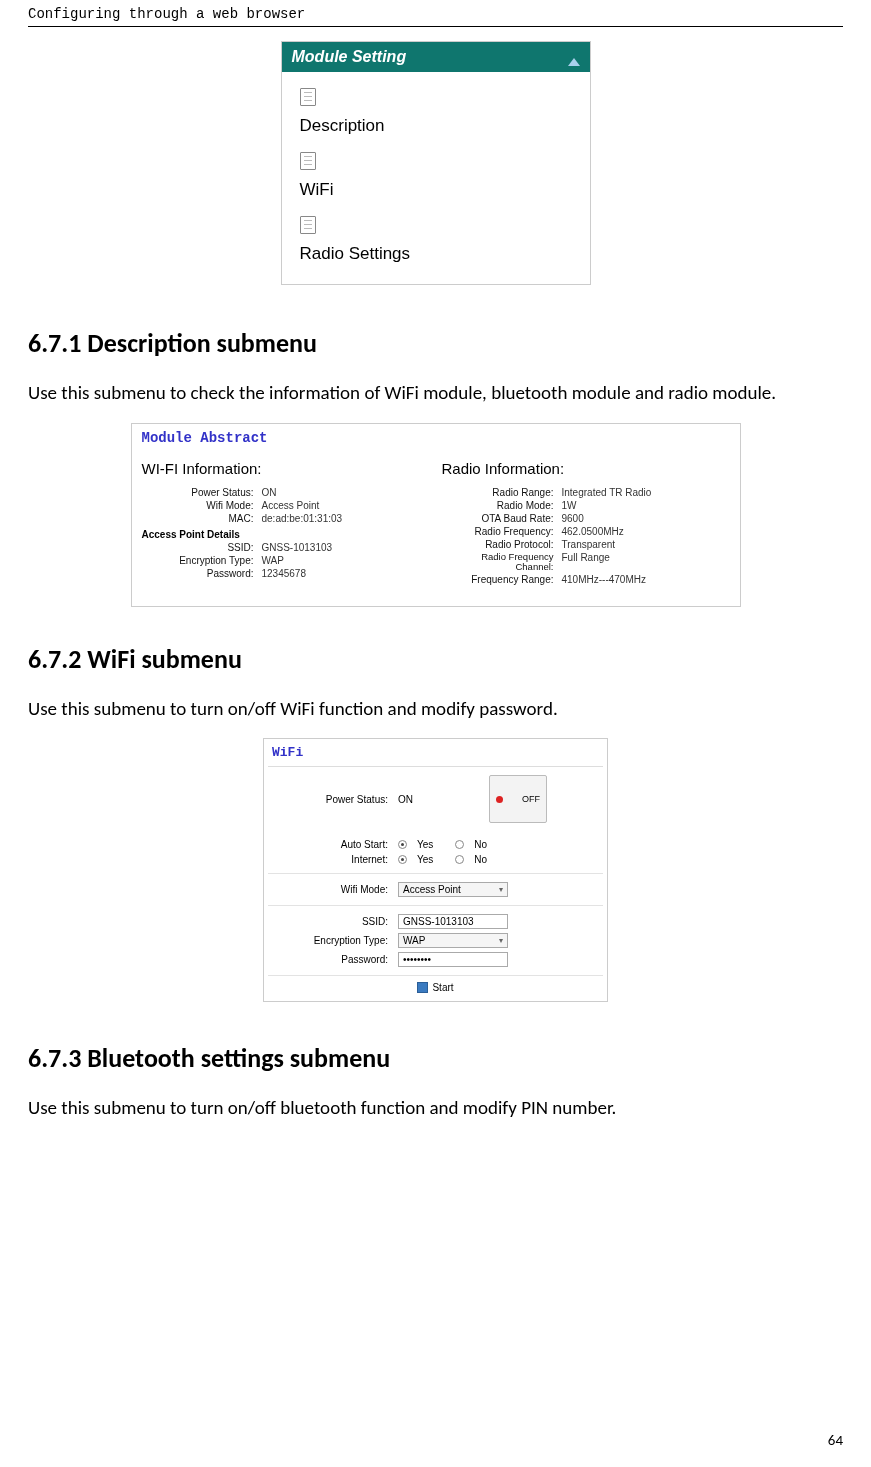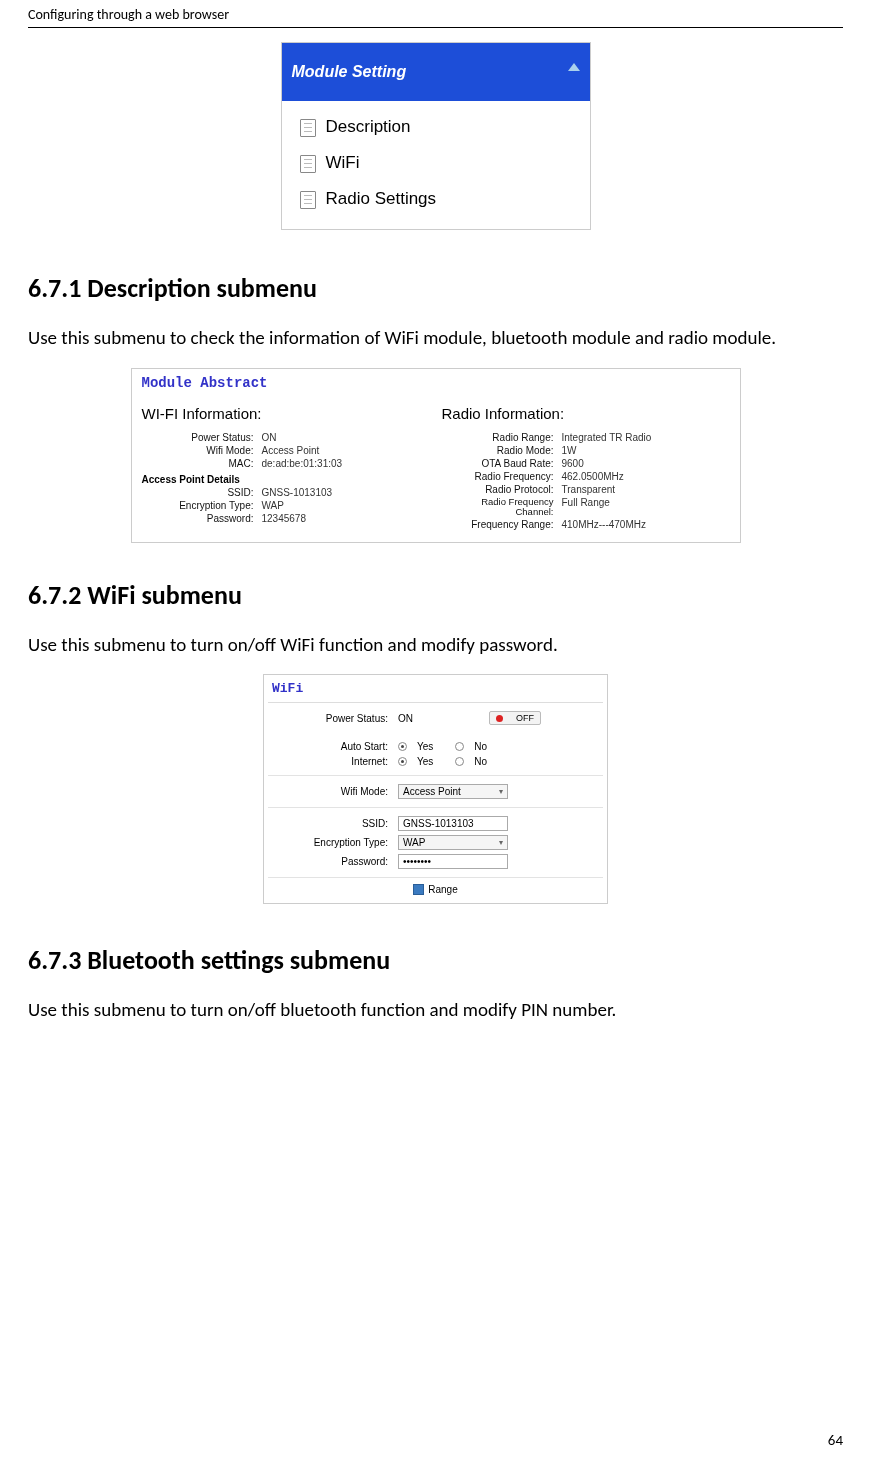--- a/index.html
+++ b/index.html
@@ -10,63 +10,65 @@
       width: 871px;
       height: 1467px;
       position: relative;
       padding: 0 28px;
     }
     .page-header {
       font-size: 14px;
       padding: 6px 0 4px;
       border-bottom: 1px solid #000;
       margin-bottom: 14px;
+      font-family: Liberation Mono, monospace;
     }
     .page-number {
       position: absolute;
       bottom: 18px;
       right: 28px;
       font-size: 15px;
       text-align: center;
     }
 
     
     .module-setting-panel {
       width: 310px;
       margin: 0 auto 42px;
       border: 1px solid #ccc;
       background: #fff;
       font-family: Arial, sans-serif;
     }
     .module-setting-header {
-      background: #1d4ed8;
+      background: #0f766e;
       color: #fff;
       font-weight: bold;
       font-style: italic;
       font-size: 16px;
-      padding: 20px 10px;
+      padding: 6px 10px;
       display: flex;
       justify-content: space-between;
-      align-items: flex-start;
+      align-items: flex-end;
     }
     .chevron-up {
       display: inline-block;
       width: 0; height: 0;
       border-left: 6px solid transparent;
       border-right: 6px solid transparent;
       border-bottom: 8px solid #a9d0ed;
     }
     .module-setting-list { padding: 8px 0 12px; }
     .module-setting-item {
       display: flex;
-      align-items: flex-end;
+      align-items: flex-start;
       gap: 10px;
       padding: 8px 18px;
       font-size: 17px;
       cursor: pointer;
+      flex-direction: column;
     }
     .doc-icon {
       display: inline-block;
       width: 16px; height: 18px;
       border: 1px solid #888;
       border-radius: 1px;
       position: relative;
       background: #fff;
     }
     .doc-icon::before {
@@ -87,21 +89,21 @@
       margin-bottom: 18px;
       text-align: justify;
     }
 
     
     .module-abstract {
       width: 610px;
       margin: 0 auto 36px;
       border: 1px solid #ccc;
       font-family: Arial, sans-serif;
-      padding: 6px 10px 10px;
+      padding: 6px 10px 19px;
     }
     .ma-title {
       color: #3232c8;
       font-family: "Courier New", monospace;
       font-weight: bold;
       font-size: 14px;
       margin-bottom: 14px;
     }
     .ma-cols { display: flex; gap: 12px; }
     .ma-col { flex: 1; font-size: 10px; }
@@ -127,23 +129,23 @@
       color: #3232c8;
       font-size: 13px;
       padding: 2px 4px 6px;
       border-bottom: 1px solid #ddd;
       margin-bottom: 8px;
     }
     .wifi-row { display: flex; align-items: center; margin: 4px 0; }
     .wifi-label { width: 130px; text-align: right; padding-right: 10px; }
     .wifi-val { display: flex; align-items: center; gap: 8px; }
     .off-btn {
-      display: inline-flex; align-items: center; gap: 13px;
+      display: inline-flex; align-items: center; gap: 19px;
       border: 1px solid #bbb; border-radius: 2px;
-      padding: 1px 6px; font-size: 9px; background: #f3f3f3;
+      padding: 18px 6px; font-size: 9px; background: #f3f3f3;
     }
     .red-dot { width: 7px; height: 7px; border-radius: 50%; background: #d22; display: inline-block; }
     .radio-dot {
       width: 9px; height: 9px; border-radius: 50%;
       border: 1px solid #888; display: inline-block; position: relative; margin-right:2px;
     }
     .radio-dot.checked::after {
       content: ""; position: absolute; inset: 2px; background: #444; border-radius: 50%;
     }
     .fake-input {
@@ -312,21 +314,21 @@
       <span class="sel-arrow">▾</span>
     </span>
   </div>
   <div class="wifi-row">
     <span class="wifi-label">Password:</span>
     <span class="fake-input"><span>••••••••</span></span>
   </div>
   <div class="start-row">
     <span class="start-btn">
       <span class="disk-icon"></span>
-      <span>Range</span>
+      <span>Start</span>
     </span>
   </div>
 </div>
 
 <h2 class="section-heading">6.7.3  Bluetooth settings submenu</h2>
 <p class="body-text">Use this submenu to turn on/off bluetooth function and modify PIN number.</p>
 
 <div class="page-number">64</div>
 
 </body></html>

